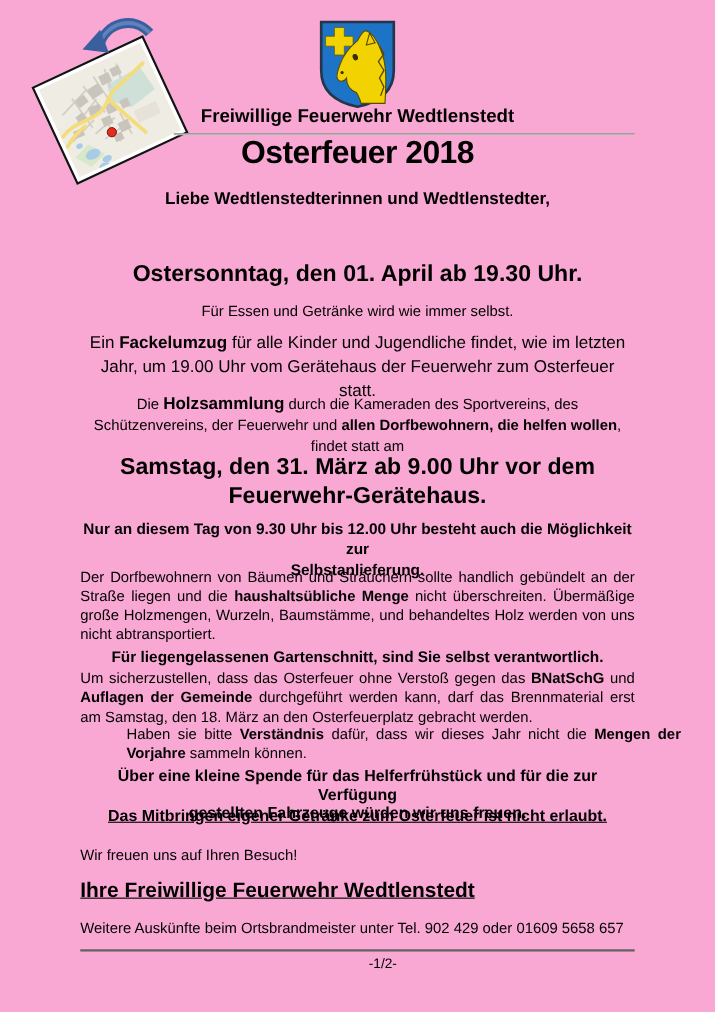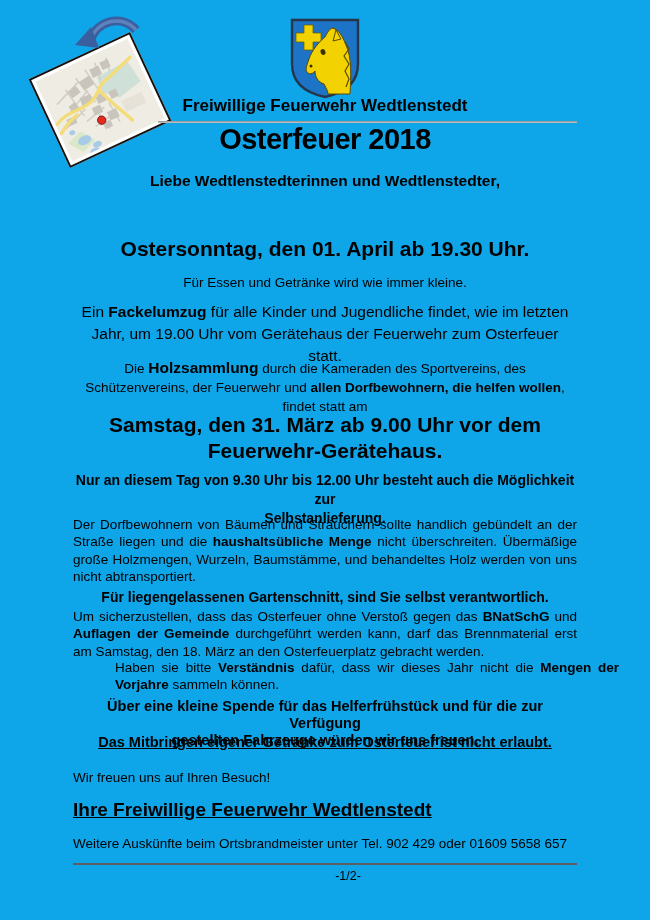--- a/index.html
+++ b/index.html
@@ -1,18 +1,18 @@
 <!DOCTYPE html>
 <html><head>
 <meta charset="utf-8">
 <style>
   * { margin:0; padding:0; box-sizing:border-box; }
   html,body { background:#ffffff; }
   .page {
-    position:relative; width:650px; height:920px; background:#0ea5e9;
+    position:relative; width:650px; height:920px; background:#f9a8d4;
     font-family:"Liberation Sans","DejaVu Sans",sans-serif; color:#000;
     overflow:hidden; margin:0 auto;
   }
   .blk { position:absolute; left:73px; width:504px; }
   .full { position:absolute; left:0; width:650px; }
   .ctr { text-align:center; }
   .jst { text-align:justify; }
   .b { font-weight:bold; }
   .prewrap { white-space:pre-line; }
 
@@ -121,21 +121,21 @@
     <ellipse cx="35" cy="36" rx="2.4" ry="3" fill="#3a2f00" transform="rotate(-20 35 36)"></ellipse>
     <circle cx="23" cy="50" r="1.5" fill="#3a2f00"></circle>
   </svg>
 
   <div class="full ctr org-title">Freiwillige Feuerwehr Wedtlenstedt</div>
   <div class="title-rule"></div>
   <div class="full ctr event-title">Osterfeuer 2018</div>
 
   <div class="blk ctr greeting">Liebe Wedtlenstedterinnen und Wedtlenstedter,</div>
   <div class="blk ctr date-head">Ostersonntag, den 01. April ab 19.30 Uhr.</div>
-  <div class="blk ctr food-note">Für Essen und Getränke wird wie immer kleine.</div>
+  <div class="blk ctr food-note">Für Essen und Getränke wird wie immer selbst.</div>
 
   <div class="blk ctr fackel prewrap"><span>Ein </span><span class="b">Fackelumzug</span><span> für alle Kinder und Jugendliche findet, wie im letzten
 Jahr, um 19.00 Uhr vom Gerätehaus der Feuerwehr zum Osterfeuer statt.</span></div>
 
   <div class="blk ctr holz prewrap"><span>Die </span><span class="b big">Holzsammlung</span><span> durch die Kameraden des Sportvereins, des
 Schützenvereins, der Feuerwehr und </span><span class="b">allen Dorfbewohnern, die helfen wollen</span><span>,
 findet statt am</span></div>
 
   <div class="blk ctr head2 prewrap">Samstag, den 31. März ab 9.00 Uhr vor dem
 Feuerwehr-Gerätehaus.</div>

